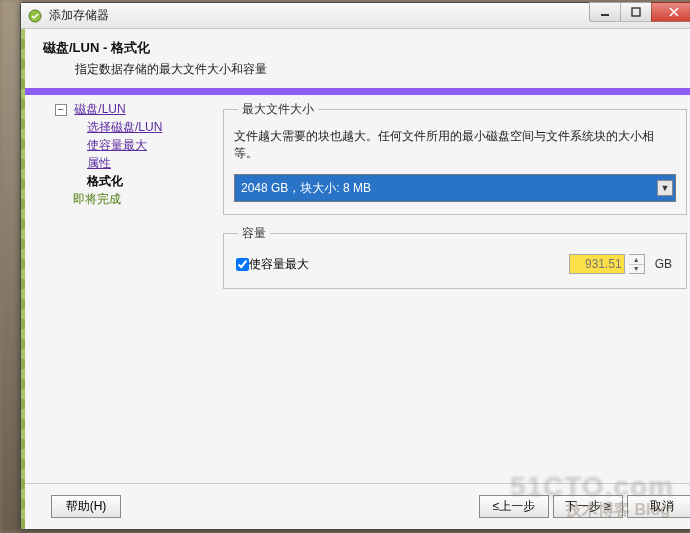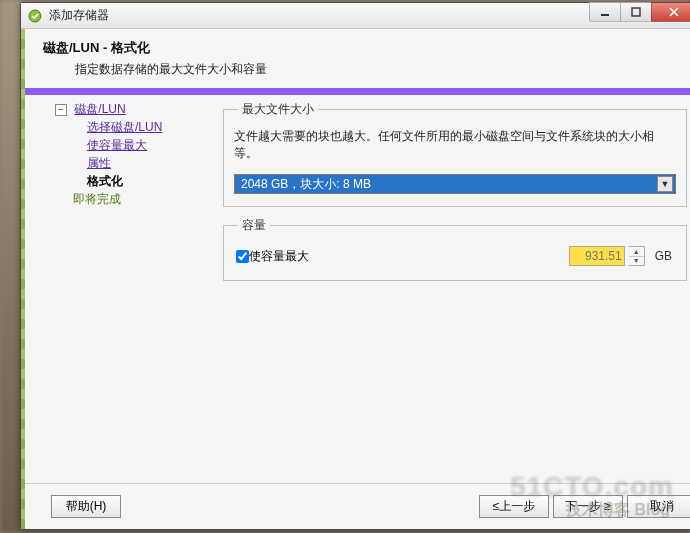--- a/index.html
+++ b/index.html
@@ -97,21 +97,21 @@
   fieldset.group {
     border:1px solid #bfbfbf;
     padding:10px 10px 12px 10px;
     position:relative;
   }
   fieldset.group > legend {
     font-size:12px; color:#333; padding:0 4px; margin-left:4px;
   }
   .desc { color:#222; margin-bottom:12px; }
   .combo {
-    width:100%; height:20px; background:#2a74c7; color:#fff;
+    width:100%; height:28px; background:#2a74c7; color:#fff;
     border:1px solid #7a7a7a; display:flex; align-items:center; justify-content:space-between;
     padding:0 2px 0 6px; cursor:pointer;
   }
   .combo-arrow {
     width:16px;height:16px;background:#e7e7e7;border:1px solid #888;display:flex;align-items:center;justify-content:center;color:#333;font-size:9px;
   }
   .cap-row { display:flex; align-items:center; justify-content:space-between; padding:2px 4px 2px 2px; }
   .chk { display:flex; align-items:center; }
   .chk input { width:13px;height:13px; }
   .spin {

